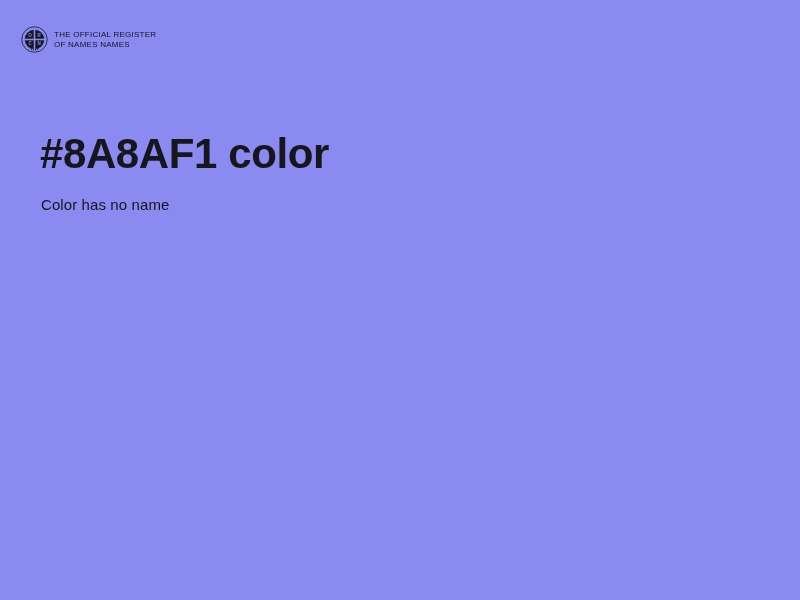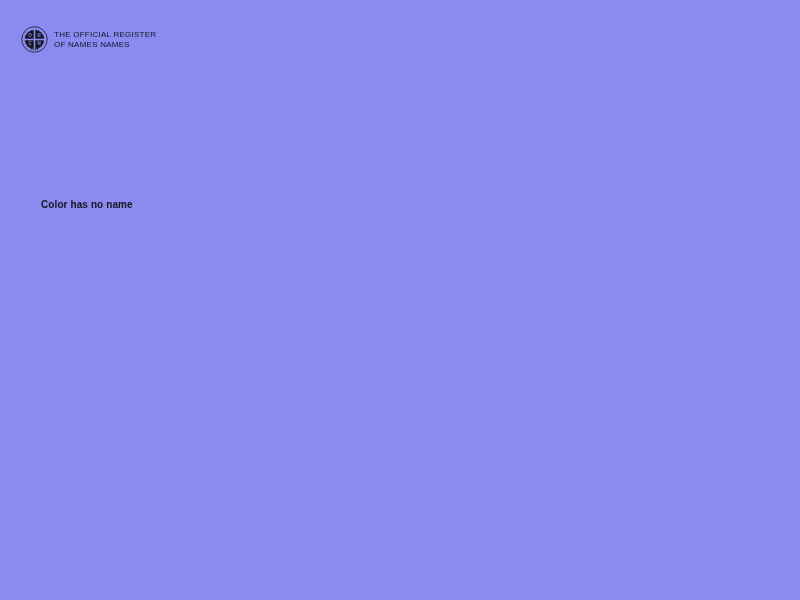--- a/index.html
+++ b/index.html
@@ -60,23 +60,23 @@
     line-height: 46px;
     font-weight: 700;
     letter-spacing: -0.4px;
     color: #16161d;
     white-space: nowrap;
   }
   .color-subtitle {
     position: absolute;
     left: 41px;
     top: 199px;
-    font-size: 10px;
+    font-size: 15px;
     line-height: 12px;
-    font-weight: 700;
+    font-weight: 400;
     letter-spacing: 0.1px;
     color: #16161d;
     white-space: nowrap;
   }
 
   
   .swatch-field {
     position: absolute;
     left: 0;
     top: 0;
@@ -126,17 +126,18 @@
             <rect x="32" y="45" width="1.4" height="3"></rect>
           </g>
         </svg>
       </span>
       <span class="brand-text">
         <span class="brand-line">THE OFFICIAL REGISTER</span>
         <span class="brand-line">OF NAMES NAMES</span>
       </span>
     </div>
 
+    <h1 class="color-title">#8A8AF1 color</h1>
 
     <div class="color-subtitle">Color has no name</div>
 
   </div>
 </div>
 
 </body></html>

